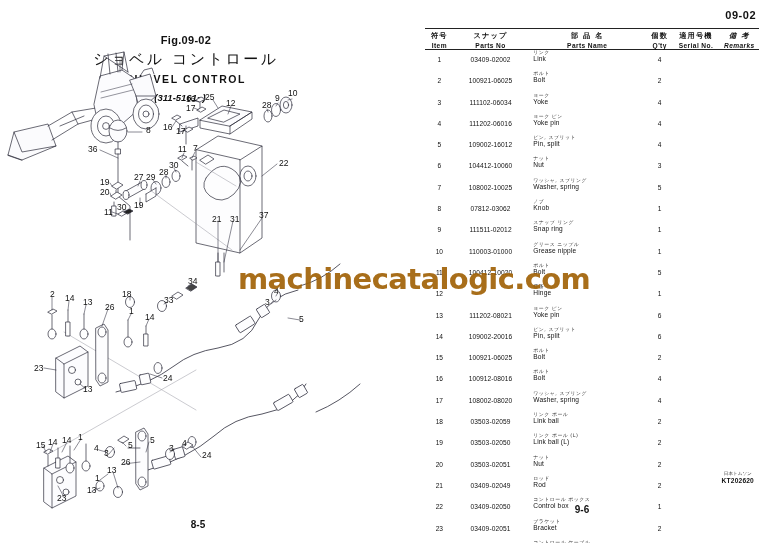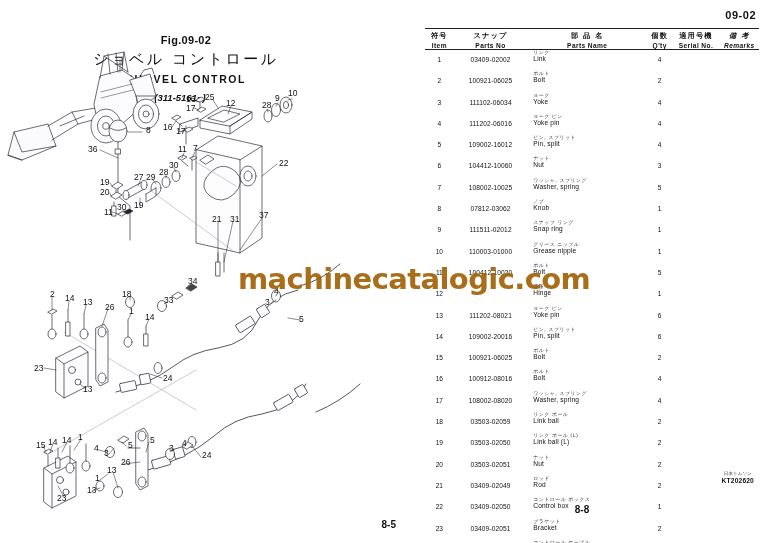--- a/index.html
+++ b/index.html
@@ -13,21 +13,21 @@
 
   
   .left-page{position:absolute;left:0;top:0;width:396px;height:543px;}
   .fig-title{position:absolute;left:0;top:34px;width:300px;text-align:center;margin-left:36px;}
   .fig-no{font-size:11px;font-weight:bold;letter-spacing:.3px;}
   .fig-jp{font-size:15px;letter-spacing:2.5px;margin-top:4px;
           font-family:"DejaVu Sans",sans-serif;}
   .fig-en{font-size:10.5px;font-weight:bold;letter-spacing:1.6px;margin-top:4px;}
   .fig-serial{position:absolute;left:0;top:92px;width:360px;text-align:center;
               font-size:9.5px;font-style:italic;font-weight:bold;}
-  .left-folio{position:absolute;left:0;top:519px;width:396px;text-align:right;
+  .left-folio{position:absolute;left:0;top:519px;width:396px;text-align:center;
               font-size:10px;font-weight:bold;}
   .figure-svg{position:absolute;left:0;top:0;width:396px;height:543px;}
 
   
   .right-page{position:absolute;left:396px;top:0;width:372px;height:543px;}
   .page-code{position:absolute;right:12px;top:9px;font-size:11px;
              font-weight:bold;letter-spacing:.5px;text-align:right;}
   .ptbl{position:absolute;left:29px;top:28px;width:334px;border-collapse:collapse;}
   .ptbl th,.ptbl td{border:0;padding:0;vertical-align:top;}
   .ptbl thead th{
@@ -693,16 +693,16 @@
           <td class="vline"></td>
         </tr>
       </tbody>
   </table>
 
   <div class="imprint">
     <span class="imp-jp">日本トムソン</span>
     <span class="imp-cd">KT202620</span>
   </div>
 
-  <div class="right-folio">8-8</div>
+  <div class="right-folio">9-6</div>
 </div>
 
 <div class="watermark">machinecatalogic.com</div>
 
 </body></html>

